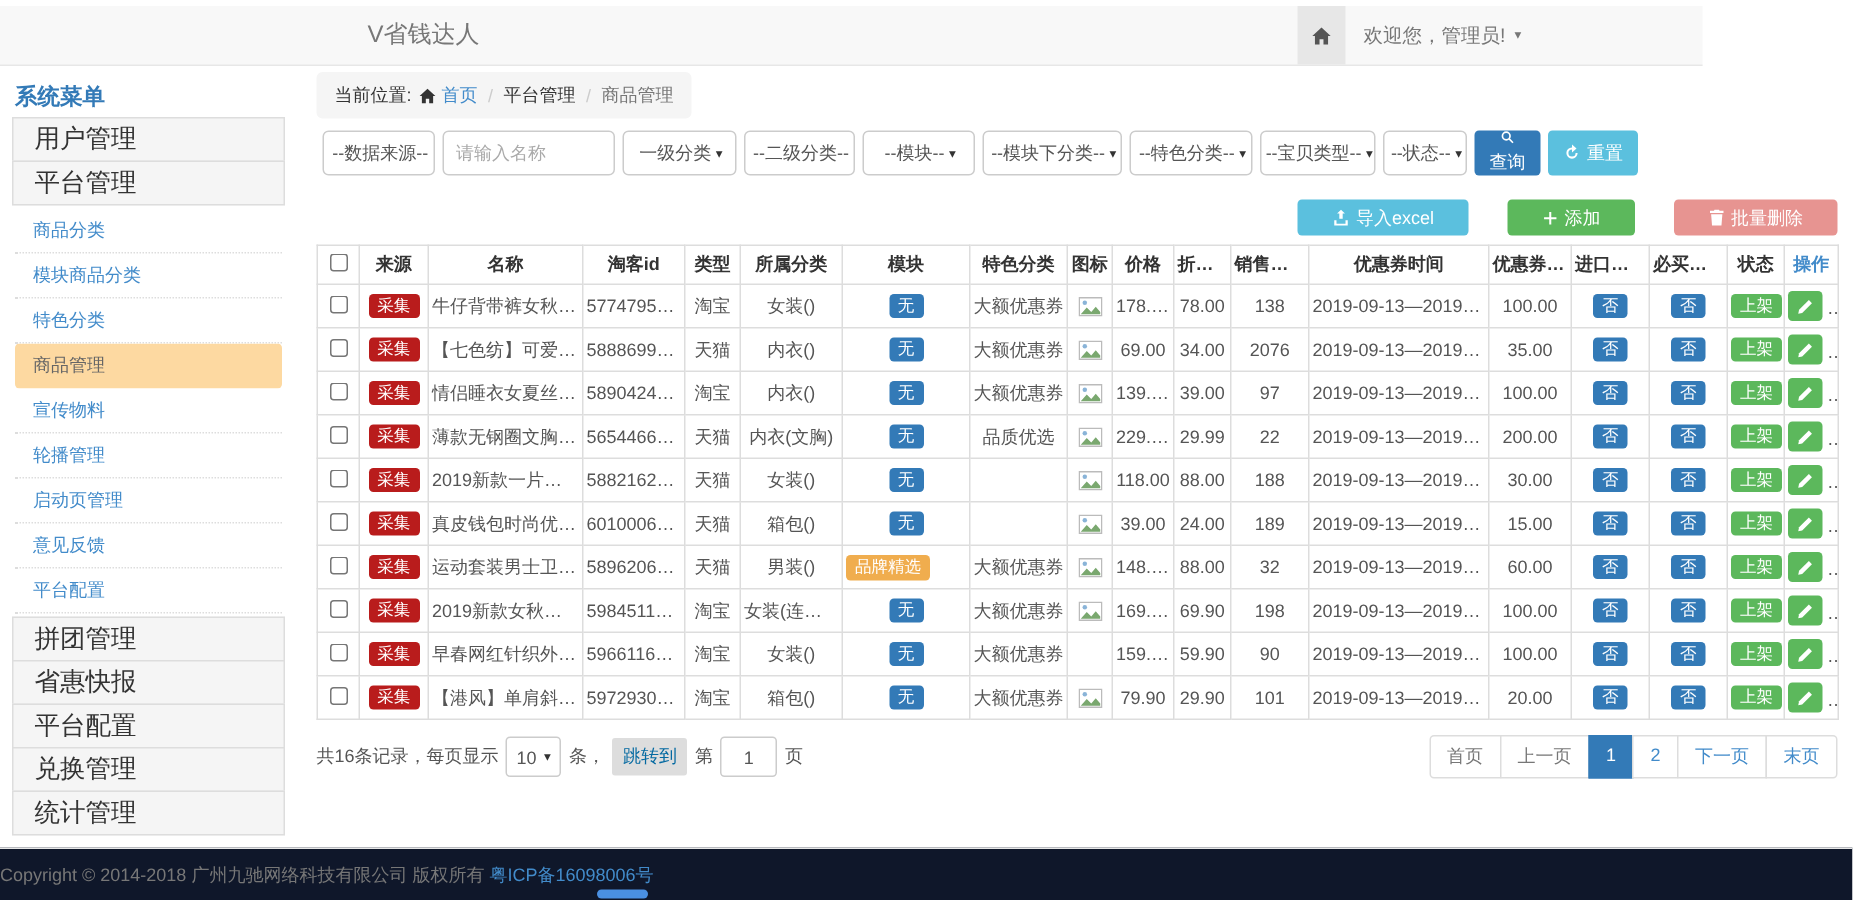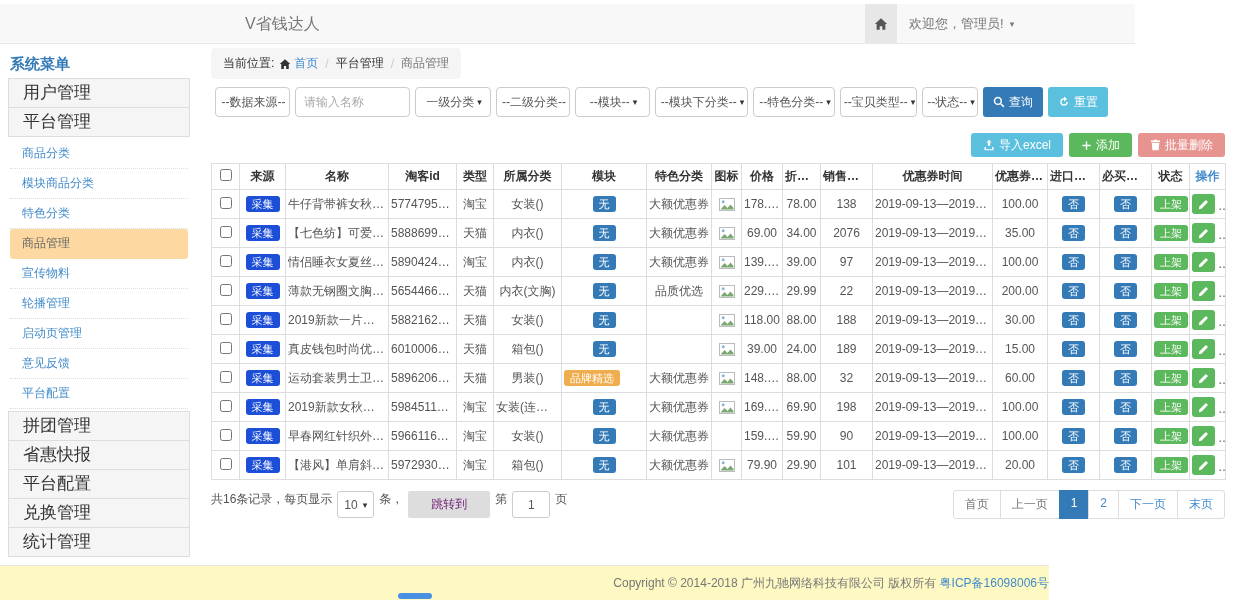--- a/index.html
+++ b/index.html
@@ -34,59 +34,59 @@
   .breadcrumb .sep { color:#ccc; padding:0 2px; }
   .breadcrumb .muted { color:#777; }
 
   .filters { display:flex; gap:5px; margin:8px 0 0 4px; align-items:center; }
   .sel { height:30px; border:1px solid #ccc; border-radius:4px; background:#fff; display:flex; align-items:center; justify-content:center; padding:0 6px 0 8px; color:#555; cursor:pointer; white-space:nowrap; overflow:hidden; }
   .sel .caret { color:#333; font-size:9px; margin-left:3px; }
   .txt { height:30px; border:1px solid #ccc; border-radius:4px; padding:0 8px; width:115px; color:#555; font-family:inherit; font-size:12px; }
   .txt::placeholder { color:#aaa; }
 
   .btn { display:inline-flex; align-items:center; justify-content:center; gap:4px; border:none; border-radius:3px; color:#fff; font-size:12px; height:30px; padding:0 10px; cursor:pointer; font-family:inherit; }
-  .btn-primary { background:#337ab7; }
+  .btn-primary { background:#337ab7;flex-direction:column; }
   .btn-info { background:#5bc0de; }
   .btn-success { background:#5cb85c; }
   .btn-danger-soft { background:#d9534f; opacity:.62; }
 
   .toolbar { display:flex; justify-content:flex-end; gap:6px; margin-top:16px; }
-  .toolbar .btn { height:24px; padding:0 12px; }
+  .toolbar .btn { height:24px; padding:0 23px;margin-left:20px; }
 
   table { border-collapse:collapse; width:1014px; margin-top:6px; table-layout:fixed; background:#fff; }
   th,td { border:1px solid #ddd; text-align:center; padding:4px 2px; font-size:12px; color:#555; overflow:hidden; white-space:nowrap; text-overflow:ellipsis; height:26px; }
   th { color:#333; font-weight:bold; }
   th.op-col { color:#428bca; }
   td.name { color:#555; }
   input[type=checkbox] { width:12px; height:12px; cursor:pointer; }
 
   .badge { display:inline-block; color:#fff; font-size:11px; padding:2px 6px; border-radius:3px; line-height:1.15; }
-  .badge-orange { background:#1d4ed8; }
+  .badge-orange { background:#b91c1c; }
   .badge-blue   { background:#337ab7; }
   .badge-green  { background:#5cb85c; }
   .module-extra { margin-left:2px; }
 
   .op-btn { width:23px; height:20px; border:none; border-radius:3px; display:inline-flex; align-items:center; justify-content:center; cursor:pointer; padding:0; }
   .op-edit { background:#5cb85c; margin-right:3px; }
   .op-del  { background:#d9534f; }
 
   .pagination-row { display:flex; justify-content:space-between; align-items:center; margin-top:10px; }
-  .page-left { display:flex; gap:5px; color:#555; }
+  .page-left { display:flex; align-items:center; gap:5px; color:#555; }
   .mini-select { height:27px; border:1px solid #ccc; border-radius:3px; display:inline-flex; align-items:center; padding:0 6px; gap:5px; background:#fff; cursor:pointer; }
   .mini-select .caret { font-size:9px; color:#333; }
-  .jump-btn { background:#ddd; padding:4px 23px; border-radius:2px; color:#701a75; border:none; font-family:inherit; font-size:12px; cursor:pointer; }
+  .jump-btn { background:#ddd; padding:4px 7px; border-radius:2px; color:#0369a1; border:none; font-family:inherit; font-size:12px; cursor:pointer; }
   .mini-input { width:38px; height:27px; border:1px solid #ccc; border-radius:3px; text-align:center; font-family:inherit; font-size:12px; color:#555; }
   .pager { display:flex; }
   .pager a { border:1px solid #ddd; padding:5px 11px; margin-left:-1px; color:#428bca; background:#fff; font-size:12px; cursor:pointer; }
   .pager a:first-child { border-radius:3px 0 0 3px; margin-left:0; }
   .pager a:last-child { border-radius:0 3px 3px 0; }
   .pager a.disabled { color:#777; }
   .pager a.active { background:#337ab7; border-color:#337ab7; color:#fff; }
 
-  .footer { position:absolute; left:0; bottom:0; width:1049px; height:35px; background:#fef9c3; border-top:1px solid #e7e7e7; text-align:right; line-height:34px; color:#777; font-size:12px; z-index:5; }
+  .footer { position:absolute; left:0; bottom:0; width:1235px; height:35px; background:#0f172a; border-top:1px solid #e7e7e7; text-align:left; line-height:34px; color:#777; font-size:12px; z-index:5; }
   .footer a { color:#428bca; }
   .hscroll-thumb { position:absolute; left:398px; bottom:1px; width:34px; height:6px; background:#4a90e2; border-radius:3px; z-index:6; }
   .thumb svg { vertical-align:middle; }
 </style>
 </head>
 <body>
 
 <div class="topbar">
   <a class="brand">V省钱达人</a>
   <div class="topbar-right">

